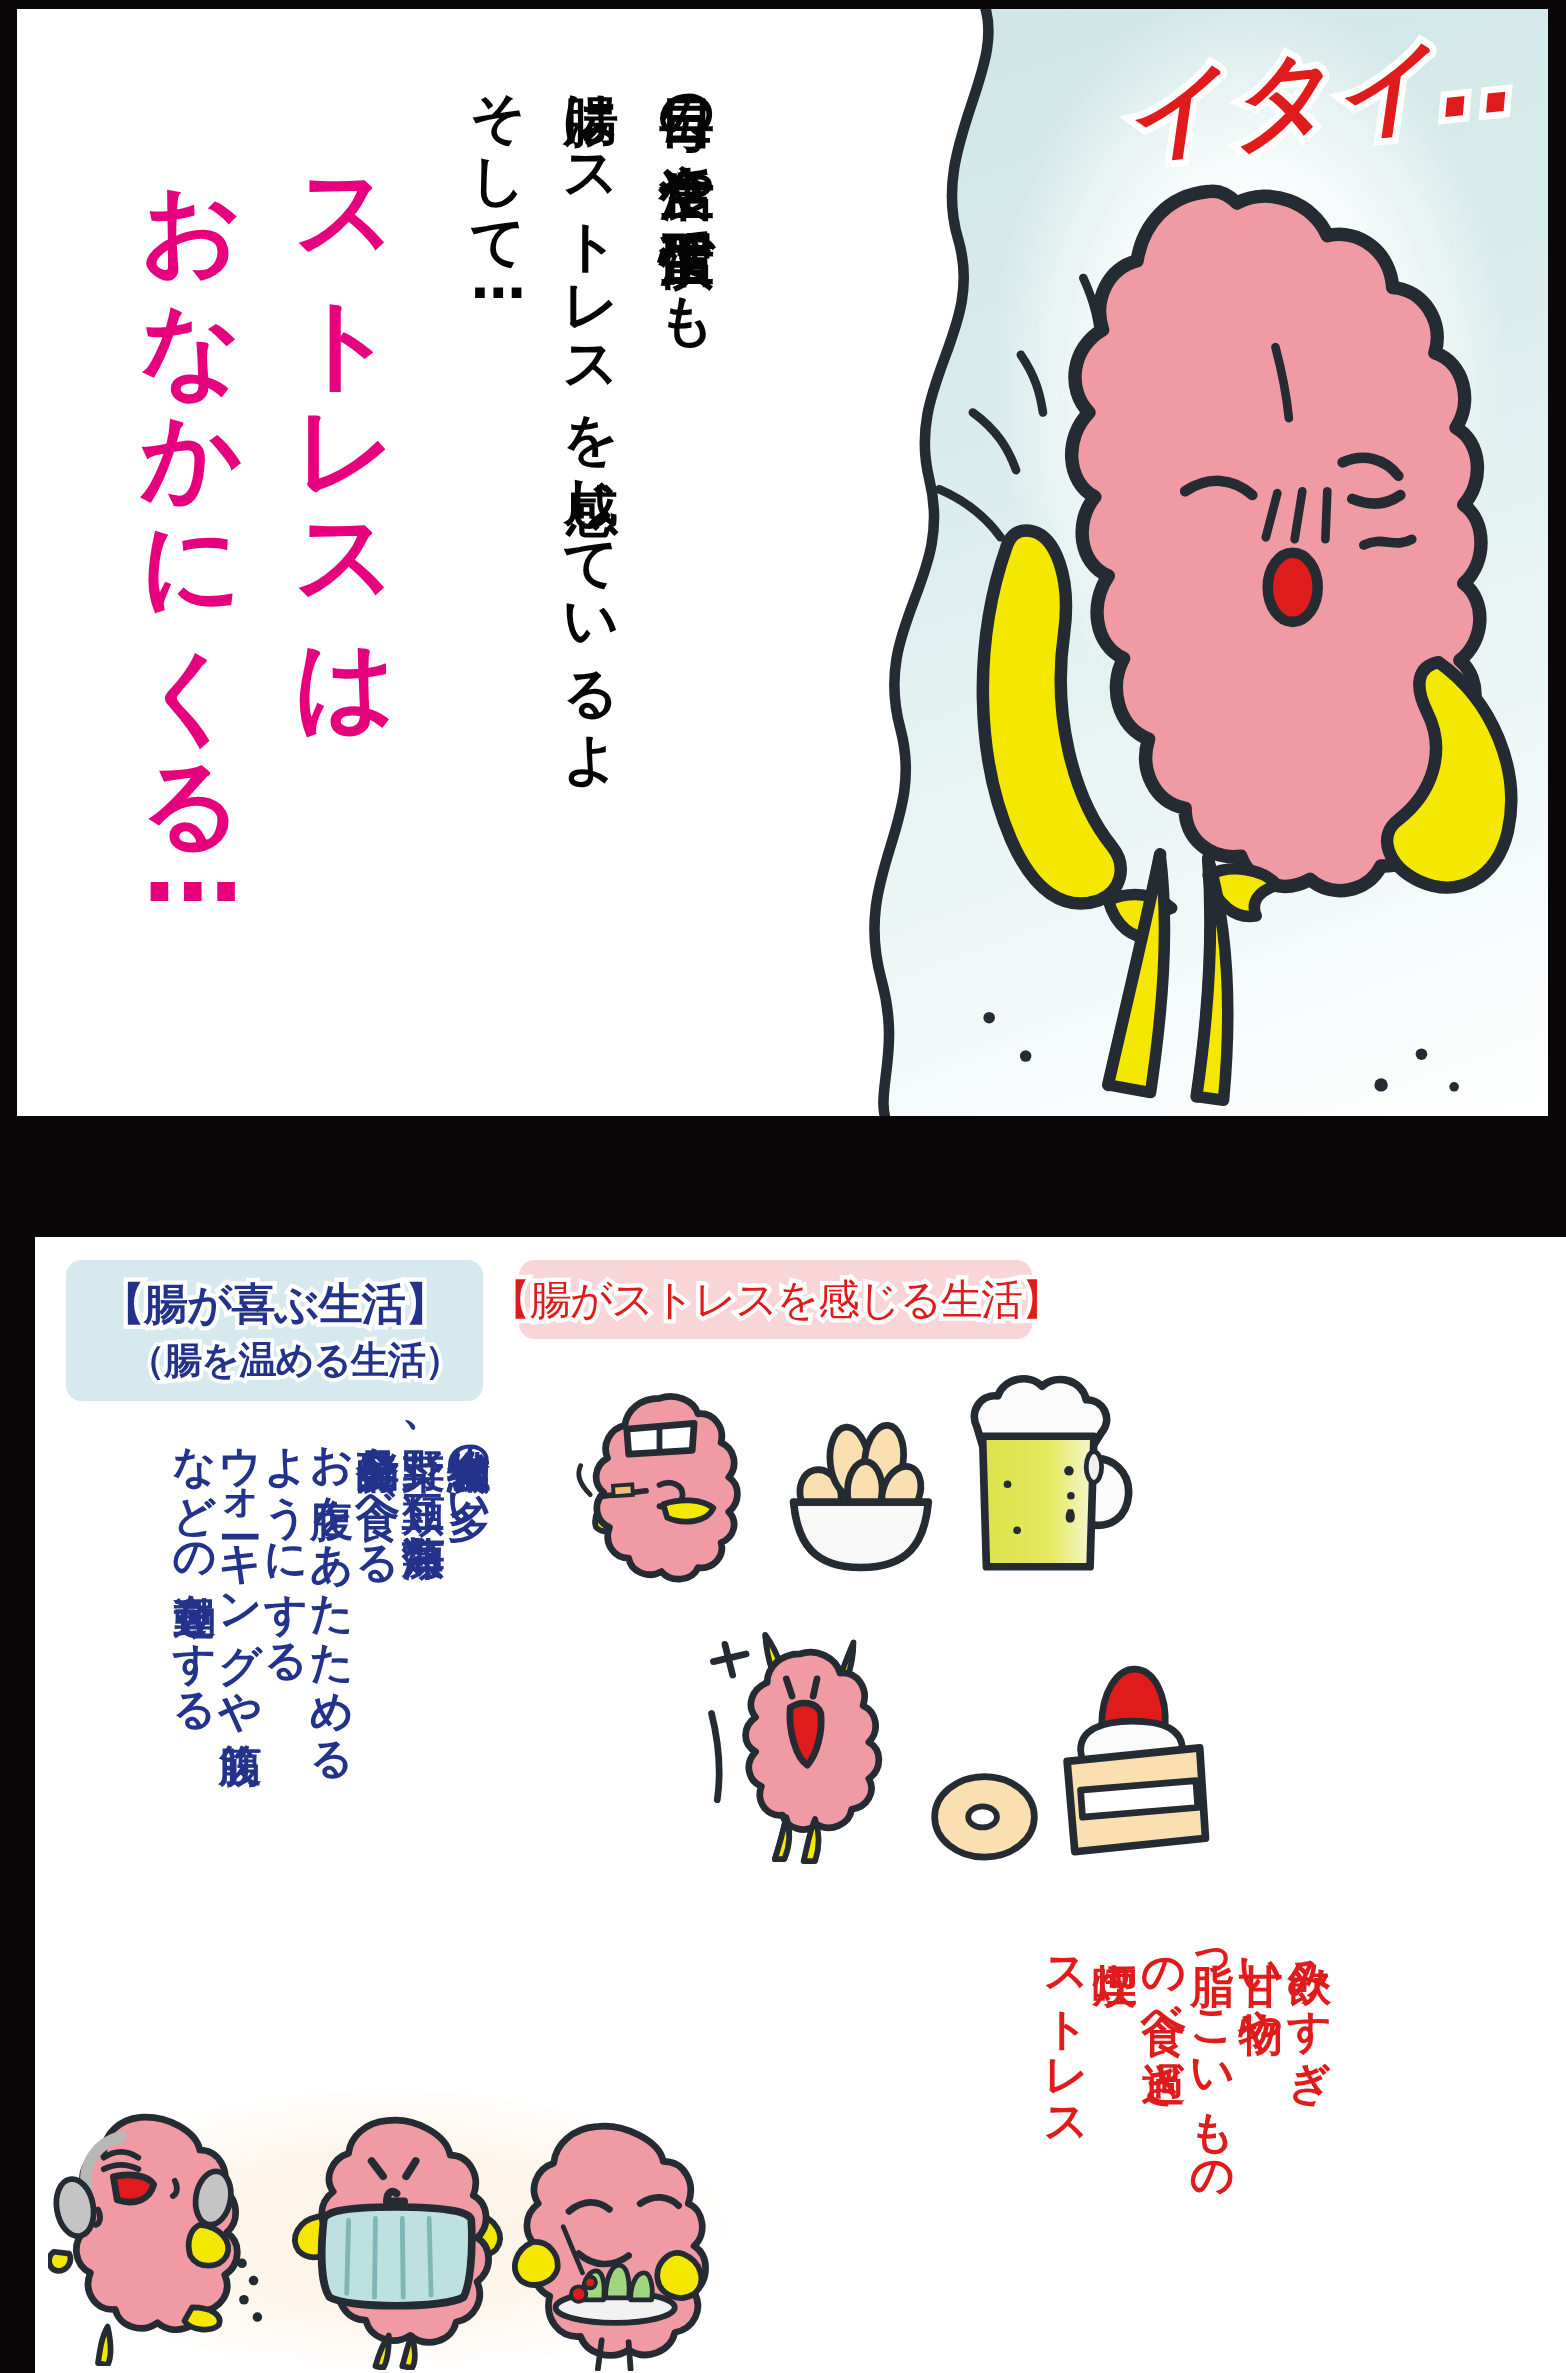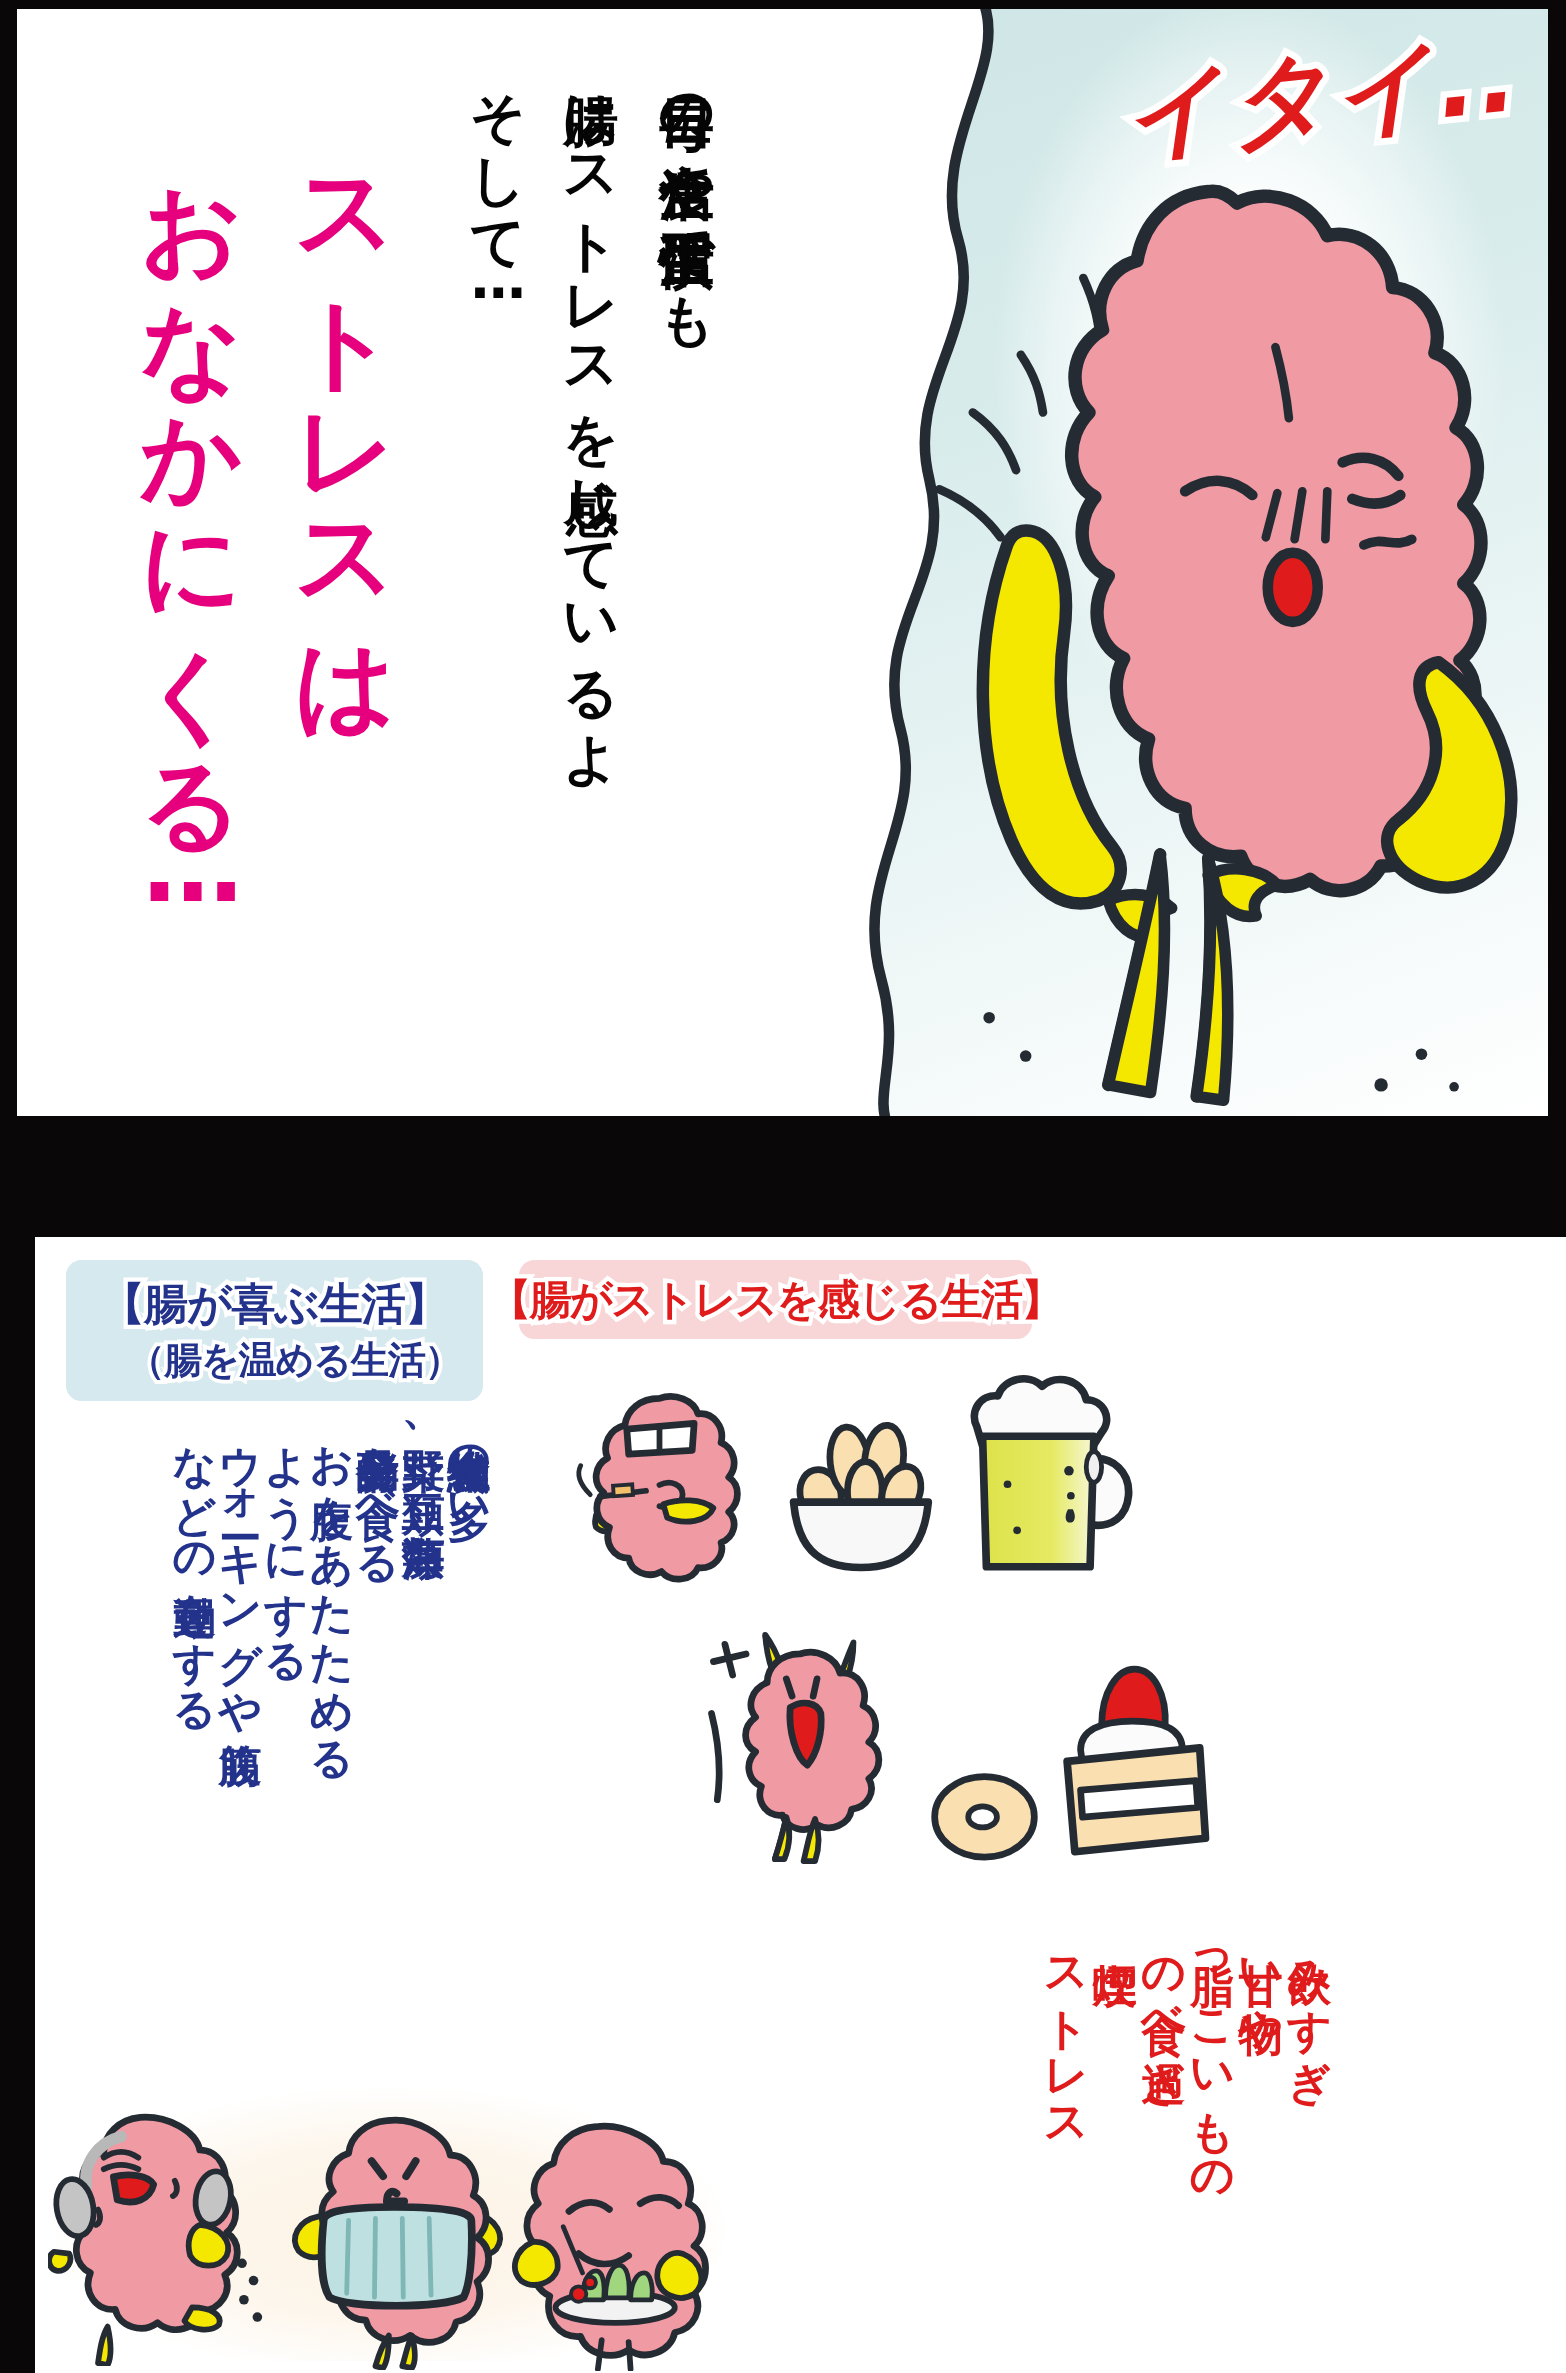--- a/index.html
+++ b/index.html
@@ -121,21 +121,21 @@
   #hdr-left .hdr-sub {
     font-size: 38px; font-weight: bold; color: #23338c;
     -webkit-text-stroke: 7.7px #ffffff; paint-order: stroke fill;
     letter-spacing: -0.03em; white-space: nowrap; margin-top: 1.9px; margin-left: 40px;
   }
   #hdr-right {
     left: 484px; top: 23px; width: 513px; height: 79px;
     background: #f8d5d7;
   }
   #hdr-right .hdr-main {
-    font-size: 42px; font-weight: bold; color: #e01b1b;
+    font-size: 42px; font-weight: normal; color: #e01b1b;
     -webkit-text-stroke: 8.6px #ffffff; paint-order: stroke fill;
     letter-spacing: -0.04em; white-space: nowrap;
   }
 
   
   #list-left {
     position: absolute;
     left: 33px; top: 179px;
     width: 423px; height: 672px;
     display: flex;

